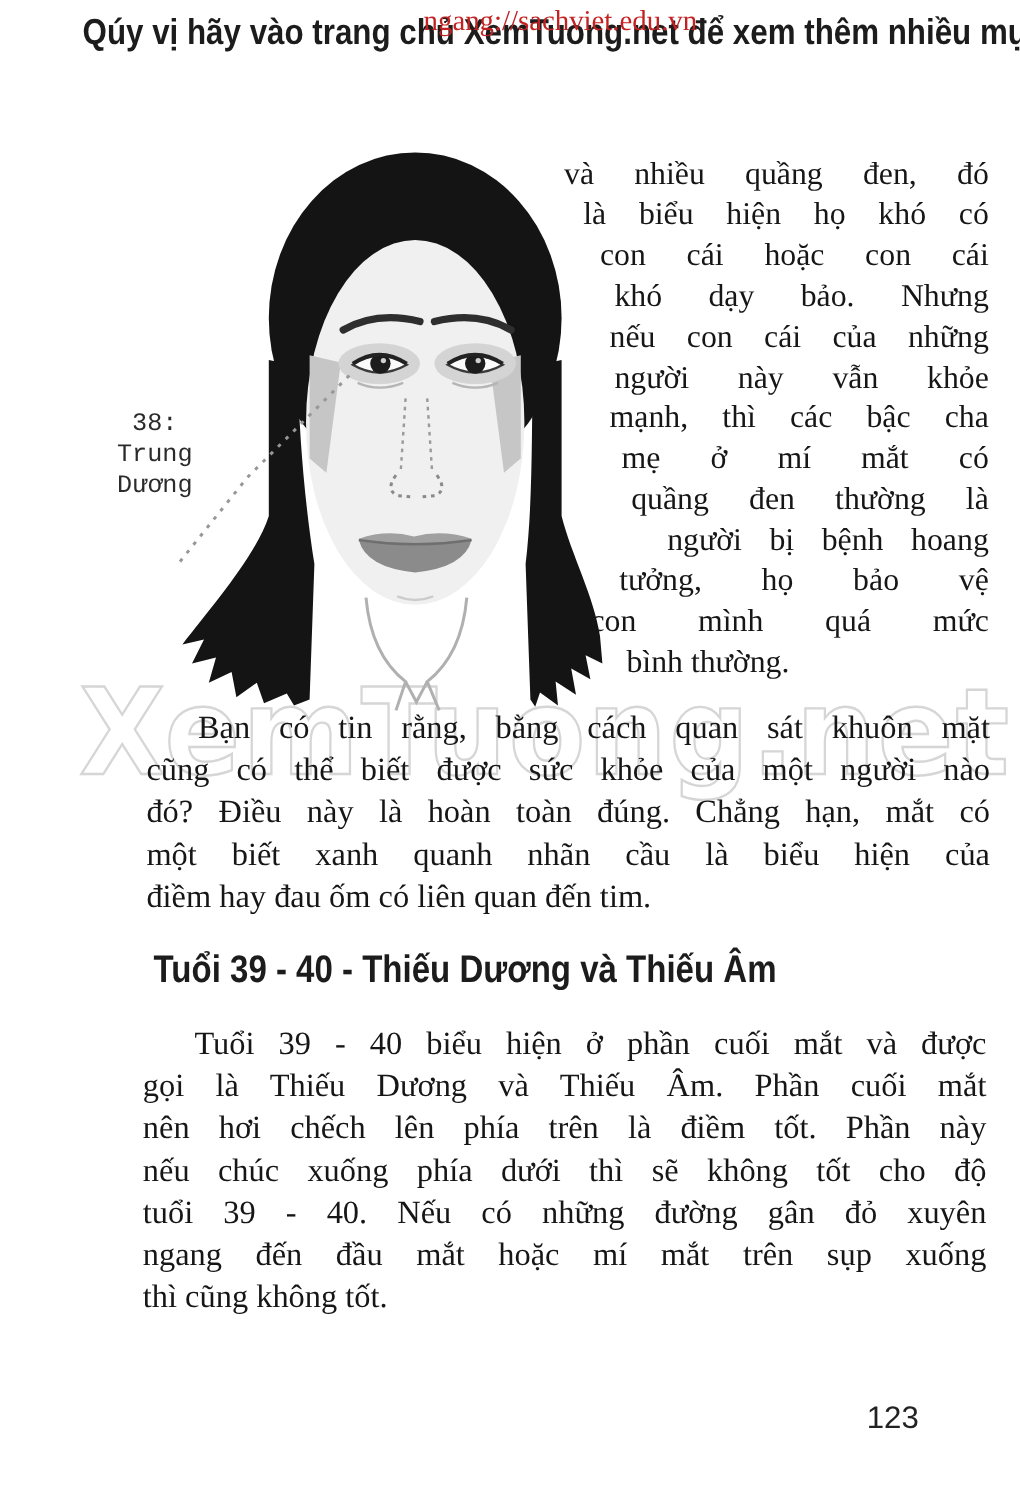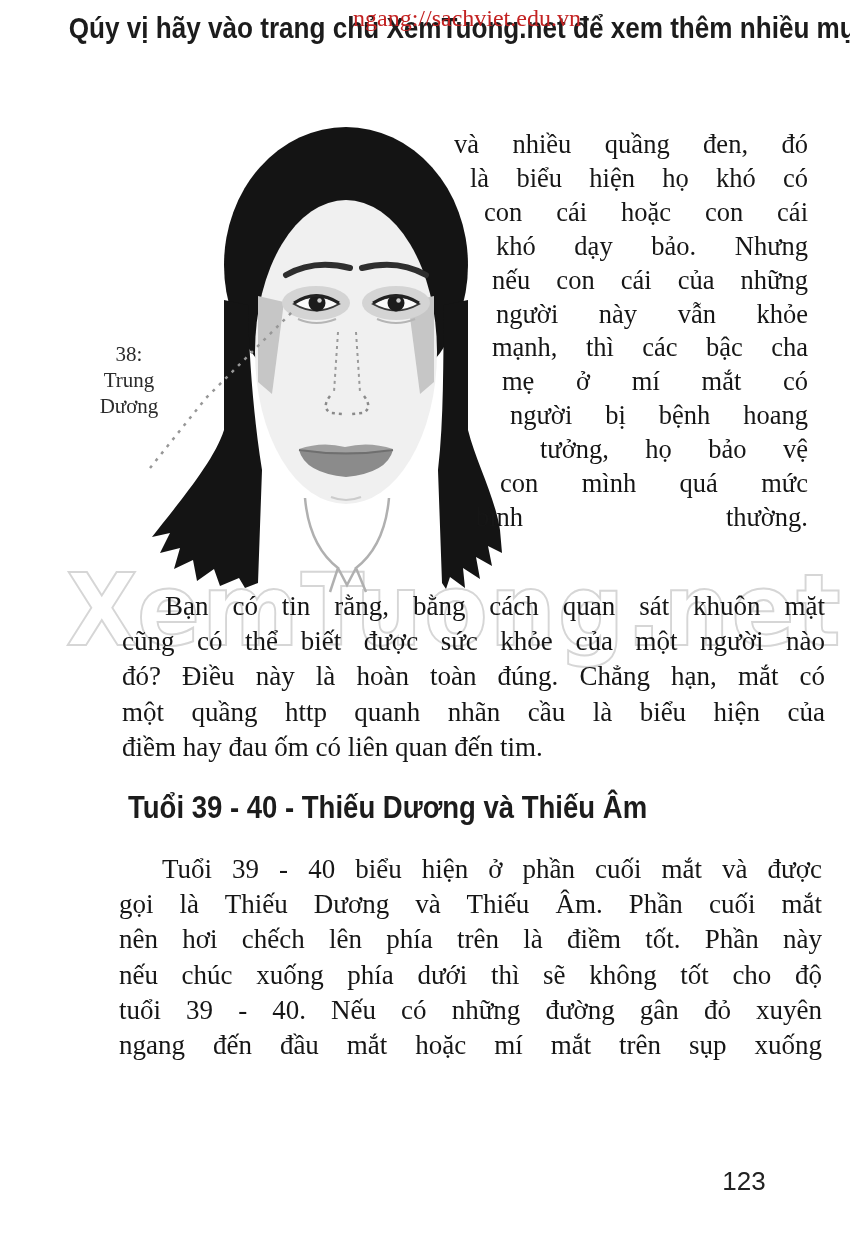--- a/index.html
+++ b/index.html
@@ -15,33 +15,33 @@
     font-family:"Liberation Sans","DejaVu Sans",sans-serif; font-weight:bold; font-size:30px; color:#1c1c1c;
   }
   .red-url{
     position:absolute; left:353px; top:5px; z-index:4; white-space:nowrap;
     font-family:"Liberation Serif","DejaVu Serif",serif; font-size:24px; color:#c32222;
   }
   
   .portrait{position:absolute; left:140px; top:120px; z-index:2;}
   .fig-label{
     position:absolute; left:76px; top:341px; width:106px; z-index:3;
-    font-family:Liberation Serif, serif; font-size:21px; line-height:26px;
+    font-family:Liberation Mono, monospace; font-size:21px; line-height:26px;
     text-align:center; color:#2b2b2b;
   }
   
   .watermark{
     position:absolute; left:66px; top:552px; z-index:1; white-space:nowrap;
     font-family:"DejaVu Sans","Liberation Sans",sans-serif; font-weight:bold; font-size:100px;
     color:transparent; -webkit-text-stroke:2px #d6d6d6; letter-spacing:2px;
     transform:scaleX(0.93); transform-origin:left center;
   }
   
   .rcol{
-    position:absolute; left:440px; top:128px; width:368px; z-index:3;
+    position:absolute; left:456px; top:128px; width:368px; z-index:3;
     font-size:26.5px; line-height:33.9px;
   }
   .rcol .ln{text-align:justify; text-align-last:justify;}
   .rcol .ln:nth-child(1){padding-left:14px}
   .rcol .ln:nth-child(2){padding-left:30px}
   .rcol .ln:nth-child(3){padding-left:44px}
   .rcol .ln:nth-child(4){padding-left:56px}
   .rcol .ln:nth-child(5){padding-left:52px}
   .rcol .ln:nth-child(6){padding-left:56px}
   .rcol .ln:nth-child(7){padding-left:52px}
@@ -137,42 +137,44 @@
 
   <div class="rcol">
     <div class="ln">và nhiều quầng đen, đó</div>
     <div class="ln">là biểu hiện họ khó có</div>
     <div class="ln">con cái hoặc con cái</div>
     <div class="ln">khó dạy bảo. Nhưng</div>
     <div class="ln">nếu con cái của những</div>
     <div class="ln">người này vẫn khỏe</div>
     <div class="ln">mạnh, thì các bậc cha</div>
     <div class="ln">mẹ ở mí mắt có</div>
+    <div class="ln">quầng đen thường là</div>
     <div class="ln">người bị bệnh hoang</div>
     <div class="ln">tưởng, họ bảo vệ</div>
     <div class="ln">con mình quá mức</div>
     <div class="ln">bình thường.</div>
   </div>
 
   <div class="para p1">
     <div class="ln first">Bạn có tin rằng, bằng cách quan sát khuôn mặt</div>
     <div class="ln">cũng có thể biết được sức khỏe của một người nào</div>
     <div class="ln">đó? Điều này là hoàn toàn đúng. Chẳng hạn, mắt có</div>
-    <div class="ln">một quầng http quanh nhãn cầu là biểu hiện của</div>
+    <div class="ln">một biết xanh quanh nhãn cầu là biểu hiện của</div>
     <div class="ln last">điềm hay đau ốm có liên quan đến tim.</div>
   </div>
 
   <div class="sect-head">
     <span class="inner">Tuổi 39 - 40 - Thiếu Dương và Thiếu Âm</span>
   </div>
 
   <div class="para p2">
     <div class="ln first">Tuổi 39 - 40 biểu hiện ở phần cuối mắt và được</div>
     <div class="ln">gọi là Thiếu Dương và Thiếu Âm. Phần cuối mắt</div>
     <div class="ln">nên hơi chếch lên phía trên là điềm tốt. Phần này</div>
     <div class="ln">nếu chúc xuống phía dưới thì sẽ không tốt cho độ</div>
     <div class="ln">tuổi 39 - 40. Nếu có những đường gân đỏ xuyên</div>
     <div class="ln">ngang đến đầu mắt hoặc mí mắt trên sụp xuống</div>
+    <div class="ln last">thì cũng không tốt.</div>
   </div>
 
   <div class="pagenum">123</div>
 
 </div>
 
 </body></html>

